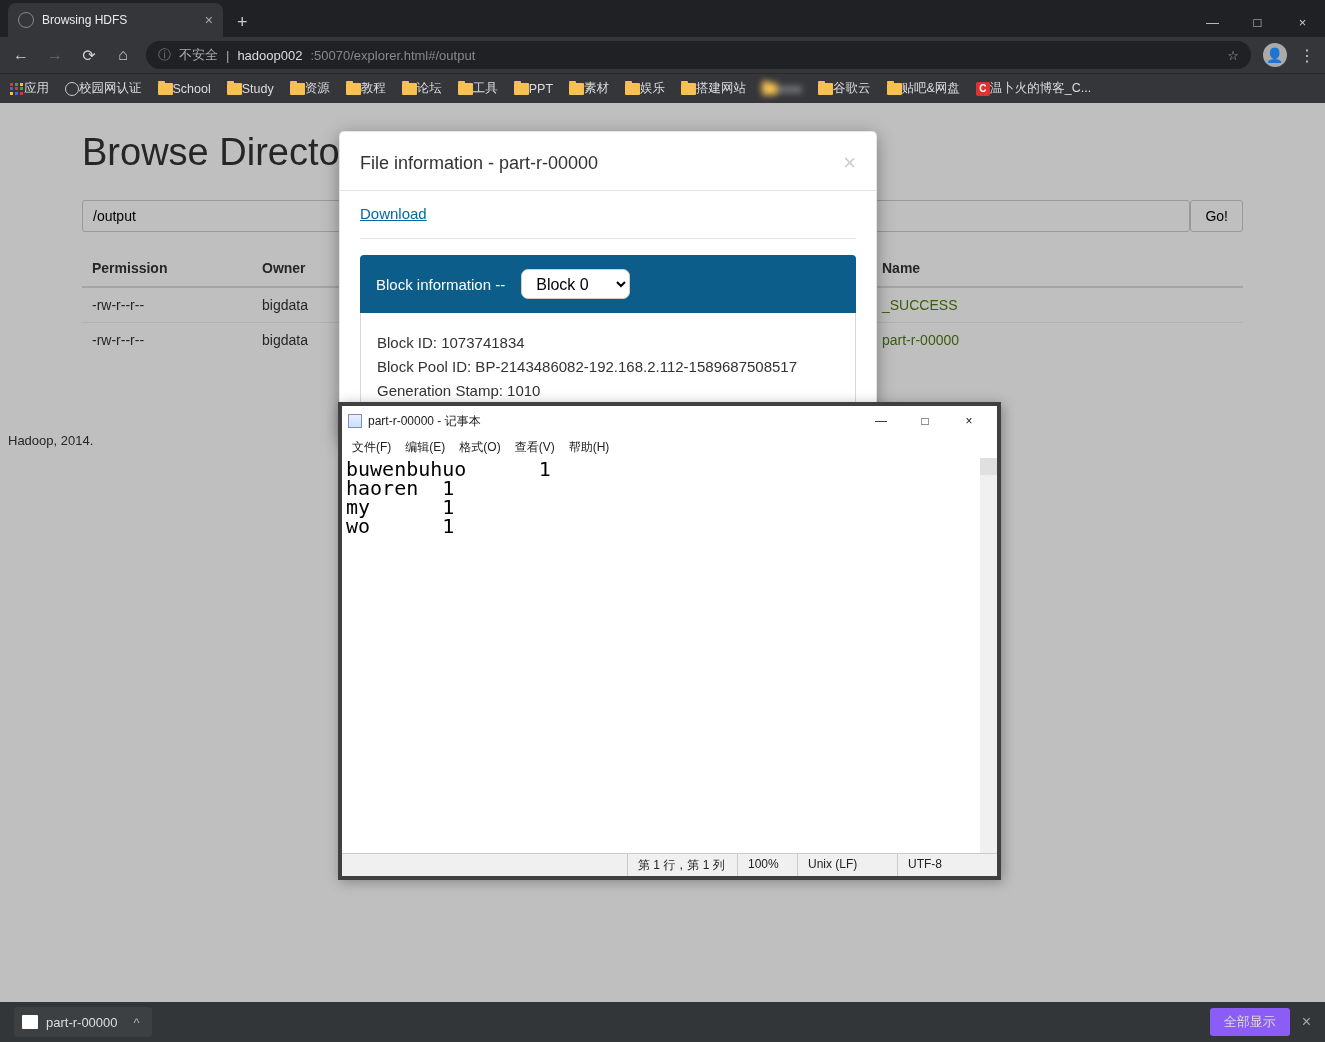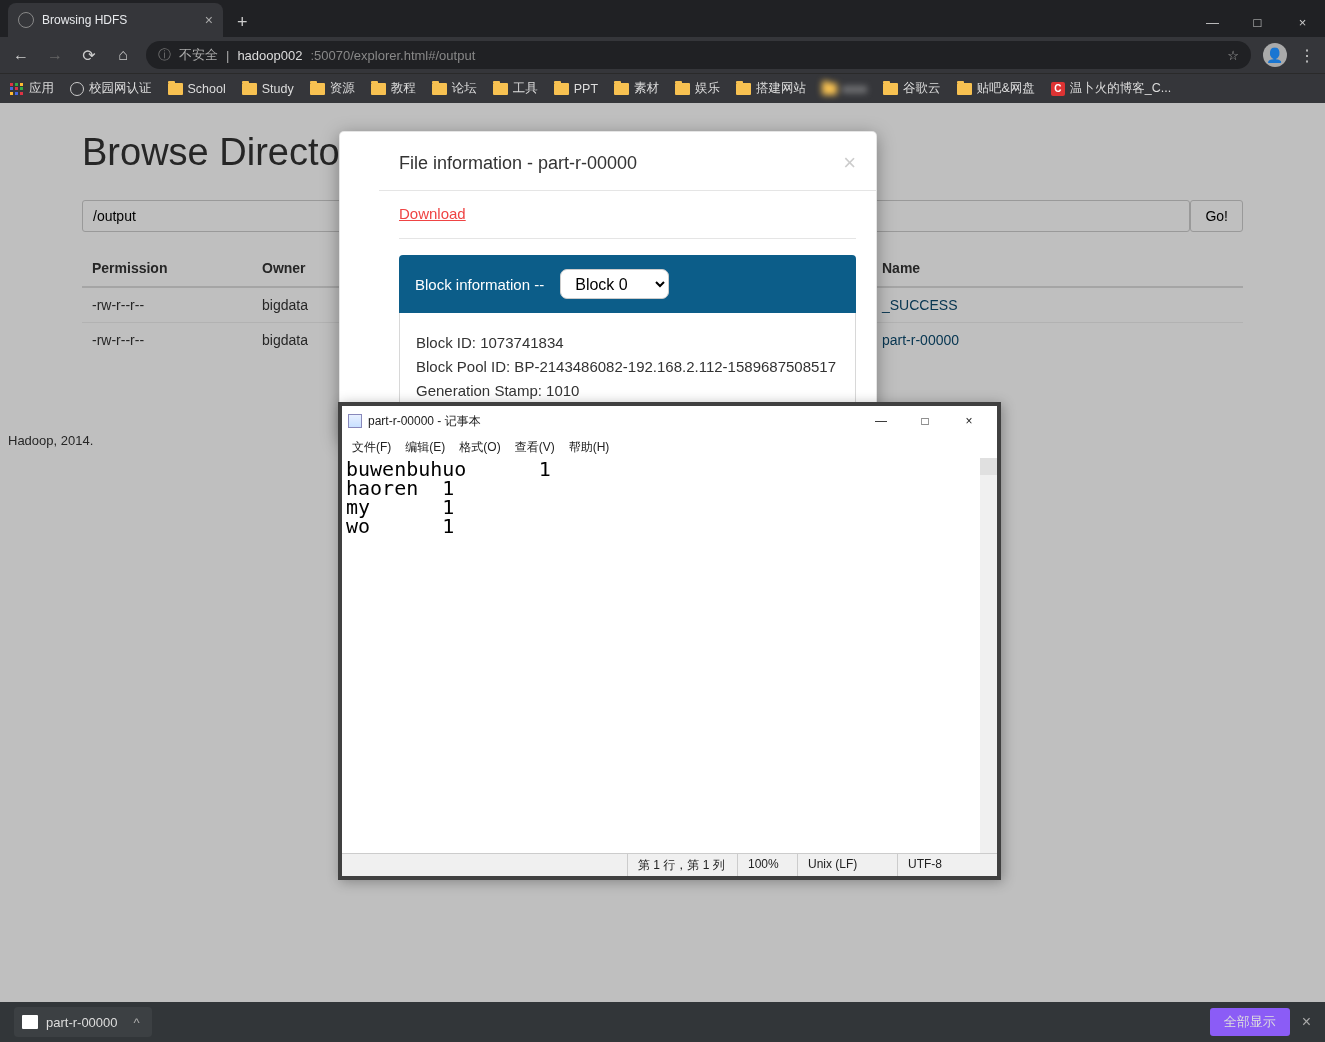--- a/index.html
+++ b/index.html
@@ -17,50 +17,50 @@
     .navbtn { color: #ccc; font-size: 16px; width: 22px; text-align: center; }
     .navbtn.dim { color: #666; }
     .urlbox { flex: 1; height: 28px; background: #202124; border-radius: 14px; display: flex; align-items: center; padding: 0 12px; color: #aaa; font-size: 13px; gap: 8px; }
     .urlbox .info { font-size: 13px; filter: invert(0.7); }
     .urlbox .host { color: #ddd; }
     .urlbox .path { color: #888; }
     .avatar { width: 24px; height: 24px; background: #aaa; border-radius: 50%; display: flex; align-items: center; justify-content: center; color: #333; font-size: 14px; }
     .menu3 { color: #ccc; font-size: 16px; }
 
     .bkbar { height: 30px; background: #35363a; border-top: 1px solid #2a2a2a; display: flex; align-items: center; padding: 0 10px; gap: 16px; font-size: 12.5px; color: #ddd; }
-    .bk { display: flex; align-items: center; gap: 5px; }
+    .bk { display: flex; align-items: center; }
     .bk .folder { width: 15px; height: 12px; background: #f7c151; border-radius: 1px; position: relative; }
     .bk .folder::before { content: ""; position: absolute; top: -2px; left: 0; width: 7px; height: 2px; background: #f7c151; border-radius: 1px 1px 0 0; }
     .bk .globe { width: 14px; height: 14px; border: 1.3px solid #ccc; border-radius: 50%; }
     .bk .red { width: 14px; height: 14px; background: #d33; border-radius: 2px; display: flex; align-items: center; justify-content: center; color: #fff; font-size: 10px; font-weight: bold; }
     .apps { width: 14px; display: grid; grid-template-columns: repeat(3, 1fr); gap: 1.5px; }
     .apps span { width: 3px; height: 3px; }
     .apps span:nth-child(1){background:#d34}.apps span:nth-child(2){background:#3a4}.apps span:nth-child(3){background:#fb3}.apps span:nth-child(4){background:#46d}.apps span:nth-child(5){background:#d34}.apps span:nth-child(6){background:#3a4}.apps span:nth-child(7){background:#fb3}.apps span:nth-child(8){background:#46d}.apps span:nth-child(9){background:#d34}
     .bk.blur { filter: blur(3px); }
 
     .page-wrap { position: absolute; top: 103px; left: 0; right: 0; bottom: 0; background: #fff; }
     .overlay { position: absolute; inset: 0; background: rgba(0,0,0,0.25); }
     .page-inner { padding: 28px 82px; }
     h1.bd { font-size: 38px; color: #333; font-weight: 500; margin-bottom: 26px; }
     .pathrow { display: flex; gap: 0; margin-bottom: 18px; }
     .pathrow input { flex: 1; height: 32px; border: 1px solid #ccc; border-radius: 3px; padding: 0 10px; font-size: 14px; }
     .pathrow button { height: 32px; padding: 0 14px; border: 1px solid #ccc; background: #fff; border-radius: 3px; font-size: 14px; }
     table.hd { width: 100%; border-collapse: collapse; }
     table.hd th { text-align: left; font-size: 14px; font-weight: 700; padding: 10px; border-bottom: 2px solid #ddd; color: #333; }
     table.hd td { padding: 9px 10px; border-top: 1px solid #eee; font-size: 14px; color: #333; }
-    table.hd a { color: #0c4a6e; text-decoration: none; }
+    table.hd a { color: #4d7c0f; text-decoration: none; }
     .footer { position: absolute; left: 8px; top: 330px; font-size: 13px; color: #333; }
 
-    .modal { position: absolute; top: 28px; left: 339px; width: 538px; background: #fff; border-radius: 5px; box-shadow: 0 4px 18px rgba(0,0,0,0.35); border: 1px solid rgba(0,0,0,0.1); padding-left: 39px; }
+    .modal { position: absolute; top: 28px; left: 339px; width: 538px; background: #fff; border-radius: 5px; box-shadow: 0 4px 18px rgba(0,0,0,0.35); border: 1px solid rgba(0,0,0,0.1); }
     .modal-head { padding: 18px 20px 14px; display: flex; align-items: center; }
     .modal-head h3 { font-size: 18px; font-weight: 500; color: #333; }
     .modal-head .x { margin-left: auto; color: #ccc; font-size: 22px; }
     .modal-body { padding: 0 20px 18px; border-top: 1px solid #e5e5e5; padding-top: 14px; font-size: 15px; color: #333; }
     .modal-body hr { border: none; border-top: 1px solid #e5e5e5; margin: 16px 0; }
-    .dl { color: #ef4444; }
+    .dl { color: #0369a1; }
     .blockhead { background: #0c5d89; color: #fff; padding: 14px 16px; border-radius: 4px 4px 0 0; display: flex; align-items: center; gap: 16px; font-size: 15px; }
     .blockhead select { height: 30px; padding: 0 24px 0 10px; font-size: 16px; border: 1px solid #ccc; border-radius: 7px; background: #fff; }
     .blockbody { border: 1px solid #d8d8d8; border-top: none; border-radius: 0 0 4px 4px; padding: 14px 16px; }
     .blockbody p { margin: 7px 0; font-size: 15px; }
 
     .notepad { position: absolute; top: 299px; left: 338px; width: 663px; height: 478px; background: #fff; border: 4px solid #404040; box-shadow: 2px 2px 12px rgba(0,0,0,0.3); display: flex; flex-direction: column; }
     .np-title { height: 30px; background: #fff; display: flex; align-items: center; padding: 0 6px; font-size: 12px; color: #222; }
     .np-title .doc { width: 14px; height: 14px; background: linear-gradient(#e8f0ff, #c8e0ff); border: 1px solid #88b; margin-right: 6px; }
     .np-title .wc { margin-left: auto; display: flex; gap: 0; }
     .np-title .wc span { width: 44px; display: flex; align-items: center; justify-content: center; font-size: 12px; }

